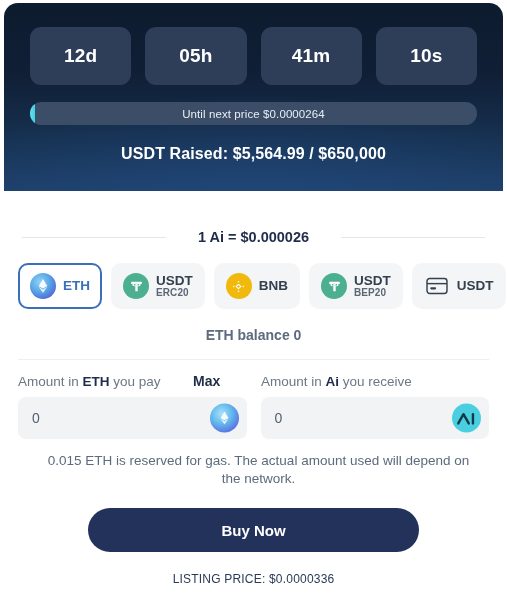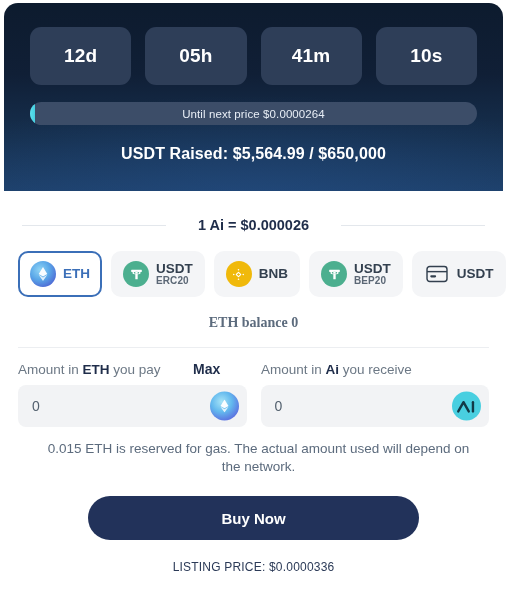--- a/index.html
+++ b/index.html
@@ -113,21 +113,21 @@
   
   .body-area {
     flex: 1;
     padding: 0 18px;
   }
 
   .rate-row {
     display: flex;
     align-items: center;
     gap: 32px;
-    margin-top: 26px;
+    margin-top: 38px;
     padding: 0 4px;
   }
   .rate-rule {
     flex: 1;
     height: 1px;
     background: #e3e7ec;
   }
   .rate-text {
     font-size: 14.5px;
     font-weight: bold;
@@ -193,21 +193,20 @@
     width: 26px; height: 26px; flex: 0 0 26px;
     display: flex; align-items: center; justify-content: center;
   }
 
   .balance {
     text-align: center;
     margin-top: 18px;
     font-size: 14px;
     font-weight: bold;
     color: #5c6b7d;
-    font-family: Liberation Serif, serif;
   }
 
   .divider {
     height: 1px;
     background: #eceef1;
     margin-top: 16px;
   }
 
   
   .amount-labels {

